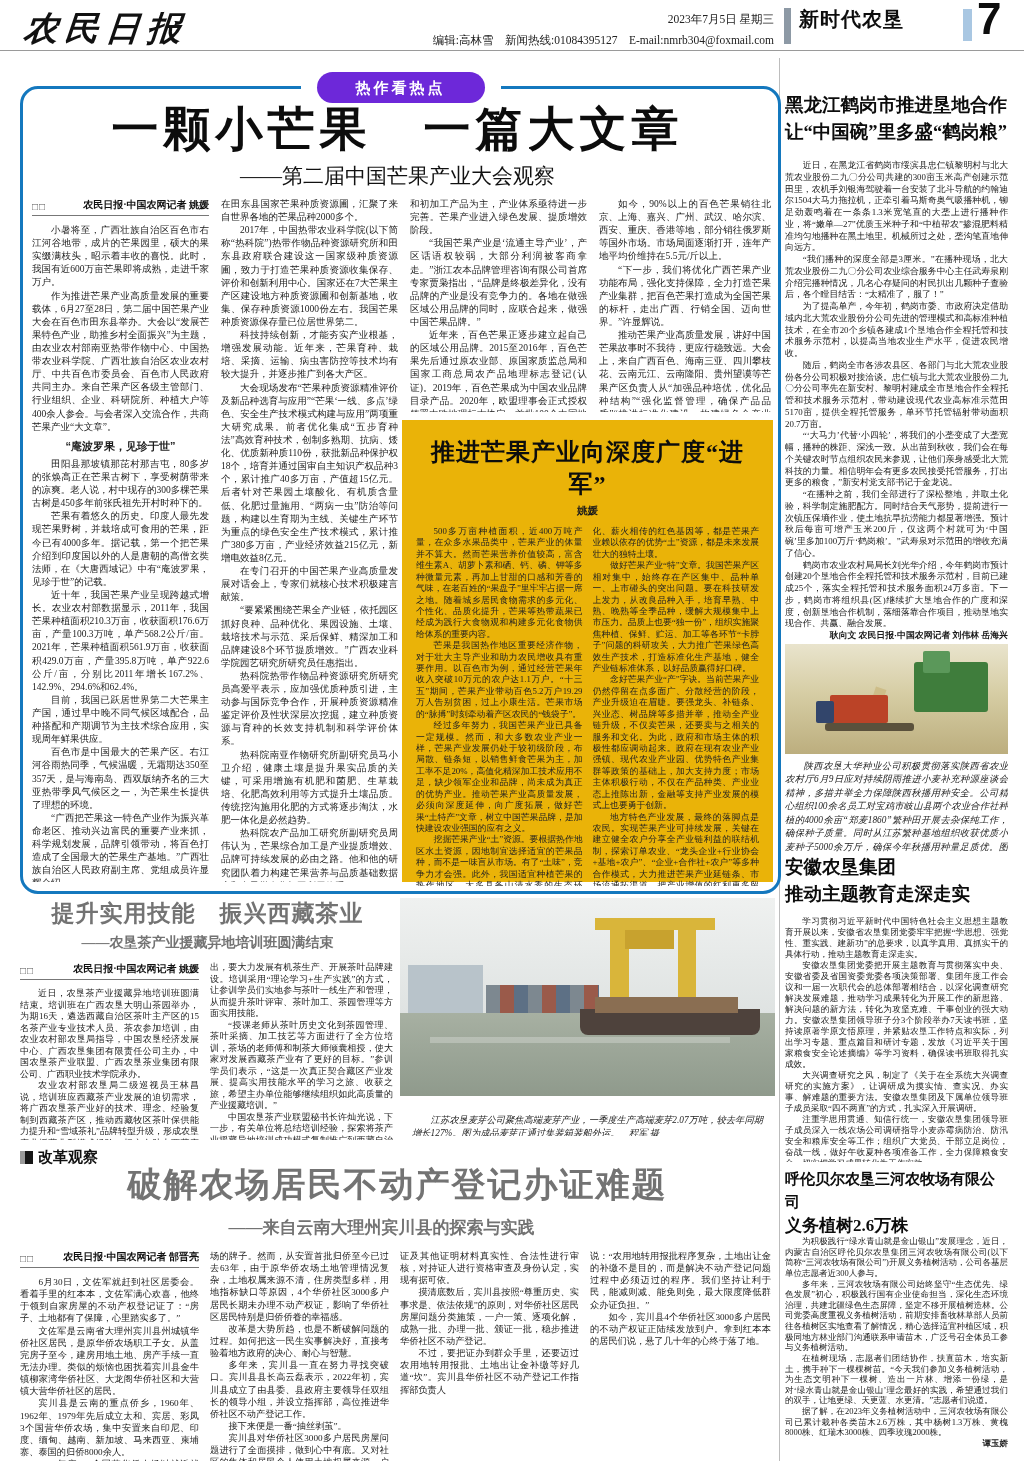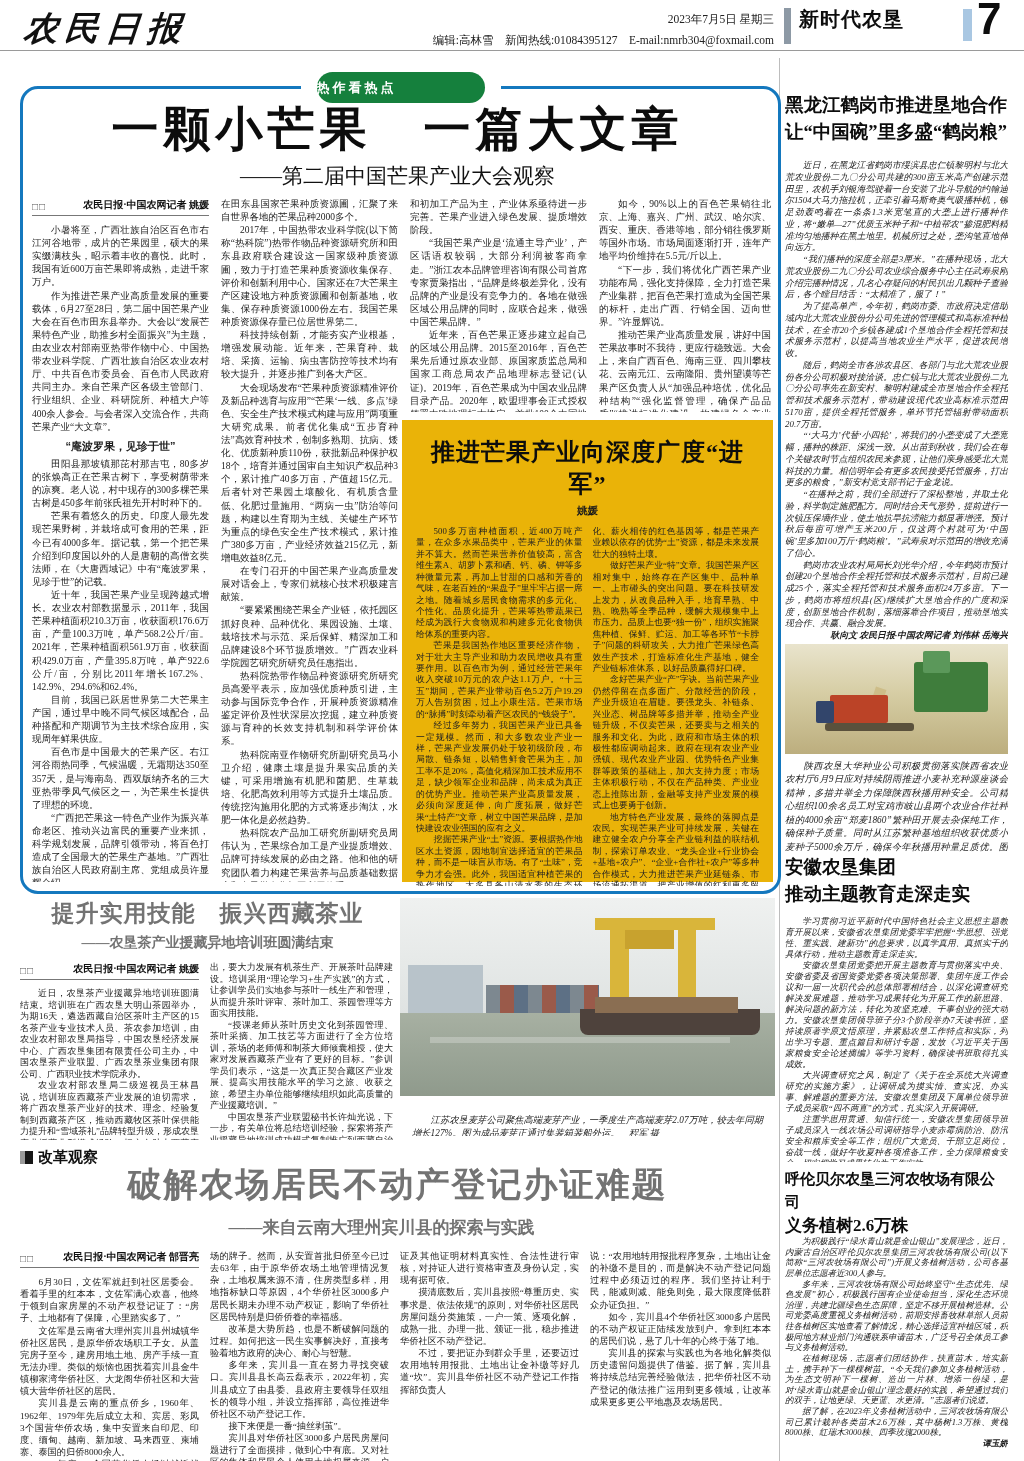--- a/index.html
+++ b/index.html
@@ -13,22 +13,22 @@
   .masthead{position:absolute;left:799px;top:6px;font-size:20px;font-weight:900;letter-spacing:1px;
         font-family:"Liberation Sans","DejaVu Sans",sans-serif;color:#0d0d0d;}
   .bluebar{position:absolute;left:963px;top:9px;width:9px;height:32px;background:#a9c7e2;}
   .pagenum{position:absolute;left:977px;top:-6px;font-size:44px;font-weight:900;
         font-family:"Liberation Sans","DejaVu Sans",sans-serif;color:#0d0d0d;}
   .hrule{position:absolute;left:0;top:50px;width:1024px;height:1px;background:#9a9a9a;}
   .vrule{position:absolute;left:779px;top:58px;width:1px;height:1403px;background:#bdbdbd;}
   
   .frame{position:absolute;left:20px;top:86px;width:755px;height:802px;border:3px solid #1478be;border-radius:18px;}
   .badgewrap{position:absolute;left:50%;top:-17px;transform:translateX(-50%);background:#fff;padding:0 16px;}
-  .badge{width:168px;height:31px;background:#15803d;border-radius:16px;color:#fff;text-align:left;
-        line-height:31px;font-size:13px;font-weight:bold;letter-spacing:3px;
+  .badge{width:168px;height:31px;background:#6d28d9;border-radius:16px;color:#fff;text-align:center;
+        line-height:31px;font-size:15px;font-weight:bold;letter-spacing:3px;
         font-family:"Liberation Sans","DejaVu Sans",sans-serif;}
   .mainhead{position:absolute;left:20px;top:98px;width:755px;text-align:center;font-size:47px;font-weight:bold;
         letter-spacing:5px;color:#0c0c0c;}
   .mainsub{position:absolute;left:20px;top:162px;width:755px;text-align:center;font-size:21px;color:#111;}
   
   .col{position:absolute;overflow:hidden;font-size:9.5px;line-height:1.38;text-align:justify;color:#1b1b1b;}
   .col p{margin:0;}
   .para{text-indent:2em;}
   .cont{text-indent:0;}
   .subhead{font-family:"Liberation Sans","DejaVu Sans",sans-serif;font-weight:bold;font-size:11px;
@@ -42,21 +42,21 @@
         box-sizing:border-box;padding:12px 14px;}
   .boxtitle{text-align:center;font-size:24px;font-weight:bold;letter-spacing:1px;margin:4px 0 4px 0;color:#0d0d0d;}
   .boxauthor{text-align:center;font-size:10.5px;font-weight:bold;margin-bottom:8px;}
   .boxcols{display:flex;gap:10px;}
   .boxcol{flex:1;font-size:8.8px;line-height:1.3;text-align:justify;color:#222;overflow:hidden;height:360px;}
   .boxcol p{margin:0;}
   
   .sb-title{position:absolute;left:785px;width:223px;font-weight:bold;color:#0c0c0c;line-height:1.45;}
   .sb-body{position:absolute;left:785px;width:223px;overflow:hidden;font-size:8.9px;line-height:1.32;
         text-align:justify;color:#1b1b1b;}
-  .sb-body p{margin:0;font-style:italic;}
+  .sb-body p{margin:0;}
   .caption{position:absolute;overflow:hidden;font-size:9.3px;line-height:1.45;text-align:justify;color:#222;
         font-style:italic;}
   .photo{position:absolute;overflow:hidden;background:#ccc;}
   .shape{position:absolute;}
   
   .secttitle{position:absolute;text-align:center;font-weight:bold;color:#737373;}
   .reform-label{position:absolute;left:20px;top:1148px;display:flex;align-items:center;gap:5px;
         font-family:"Liberation Sans","DejaVu Sans",sans-serif;font-weight:bold;font-size:15px;color:#111;}
   .reform-label .sq{width:13px;height:13px;background:linear-gradient(90deg,#9a9a9a 0 38%,#161616 38%);}
 </style>
@@ -250,16 +250,15 @@
       <p class="para">宾川县对华侨社区3000多户居民房屋问题进行了全面摸排，做到心中有底。又对社区的集体和居民个人使用土地权属来源、户主身份进行认定；对社区集体和居民个人持有的土地证、房产</p>
     </div>
   <div class="col" style="left:400px;top:1250px;width:179px;height:211px;font-size:9.2px;line-height:1.32;">
       <p class="para cont">证及其他证明材料真实性、合法性进行审核，对持证人进行资格审查及身份认定，实现有据可依。</p>
       <p class="para">摸清底数后，宾川县按照“尊重历史、实事求是、依法依规”的原则，对华侨社区居民房屋问题分类施策，一户一策、逐项化解，成熟一批、办理一批、颁证一批，稳步推进华侨社区不动产登记。</p>
       <p class="para">不过，要把证办到群众手里，还要迈过农用地转用报批、土地出让金补缴等好几道“坎”。宾川县华侨社区不动产登记工作指挥部负责人</p>
     </div>
   <div class="col" style="left:590px;top:1250px;width:181px;height:211px;font-size:9.2px;line-height:1.32;">
       <p class="para cont">说：“农用地转用报批程序复杂，土地出让金的补缴不是目的，而是解决不动产登记问题过程中必须迈过的程序。我们坚持让利于民，能减则减、能免则免，最大限度降低群众办证负担。”</p>
       <p class="para">如今，宾川县4个华侨社区3000多户居民的不动产权证正陆续发放到户。拿到红本本的居民们说，悬了几十年的心终于落了地。</p>
-      <p class="para">宾川县的探索与实践也为各地化解类似历史遗留问题提供了借鉴。据了解，宾川县将持续总结完善经验做法，把华侨社区不动产登记的做法推广运用到更多领域，让改革成果更多更公平地惠及农场居民。</p>
     </div>
 
 </div>
 
 </body></html>

